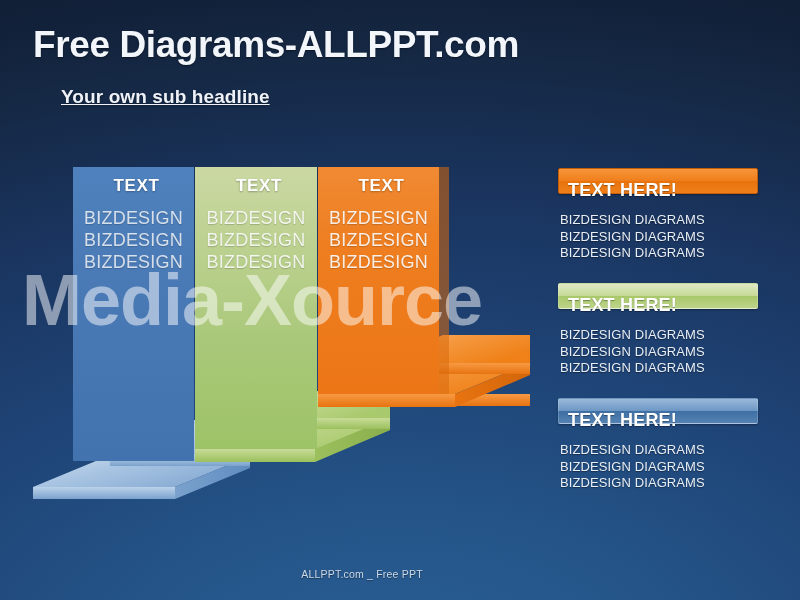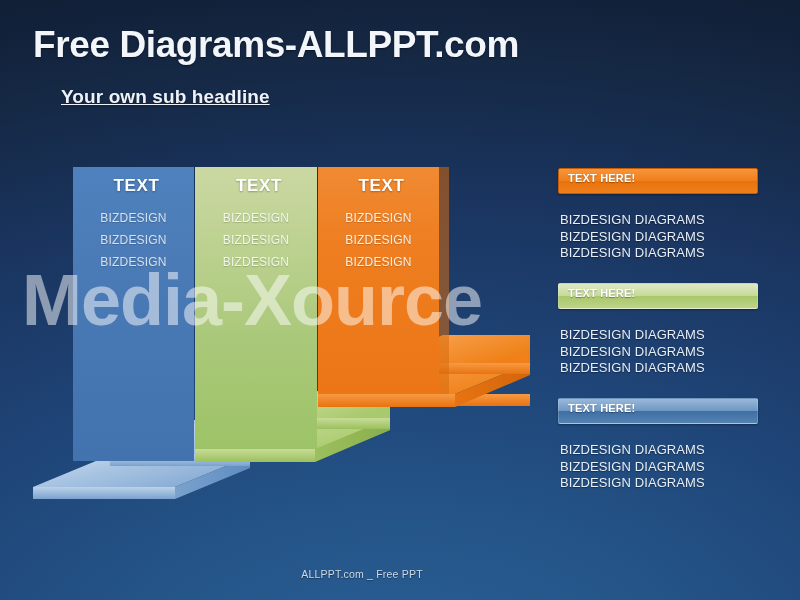--- a/index.html
+++ b/index.html
@@ -69,21 +69,21 @@
     text-shadow: 0 1px 2px rgba(0,0,0,.3);
     padding-left: 6px;
   }
   .panel .panel-lines {
     position: absolute;
     left: 0; right: 0;
     top: 40px;
     text-align: center;
   }
   .panel .panel-lines div {
-    font-size: 12px;
+    font-size: 18px;
     line-height: 22px;
     letter-spacing: 0.2px;
     color: rgba(255,255,255,0.78);
     text-shadow: 0 1px 1px rgba(0,0,0,.18);
   }
 
   #panel-blue {
     left: 73px; top: 167px;
     width: 121px; height: 294px;
     background: linear-gradient(180deg, #4e81bd 0%, #4a7ab6 40%, #4273ae 100%);
@@ -118,22 +118,22 @@
   
   .callout { position: absolute; left: 558px; width: 200px; }
   .callout .bar {
     position: relative;
     height: 24px;
     border-radius: 2px;
     box-shadow: 0 1px 2px rgba(0,0,0,.35);
   }
   .callout .bar span {
     position: absolute;
-    left: 9px; top: 3px;
-    font-size: 11px;
+    left: 9px; top: 11px;
+    font-size: 18px;
     font-weight: bold;
     letter-spacing: 0.2px;
     color: #ffffff;
     text-shadow: 0 1px 1px rgba(0,0,0,.35);
     white-space: nowrap;
   }
   .callout .lines { margin-top: 18px; padding-left: 2px; }
   .callout .lines div {
     font-size: 13px;
     line-height: 16.5px;

